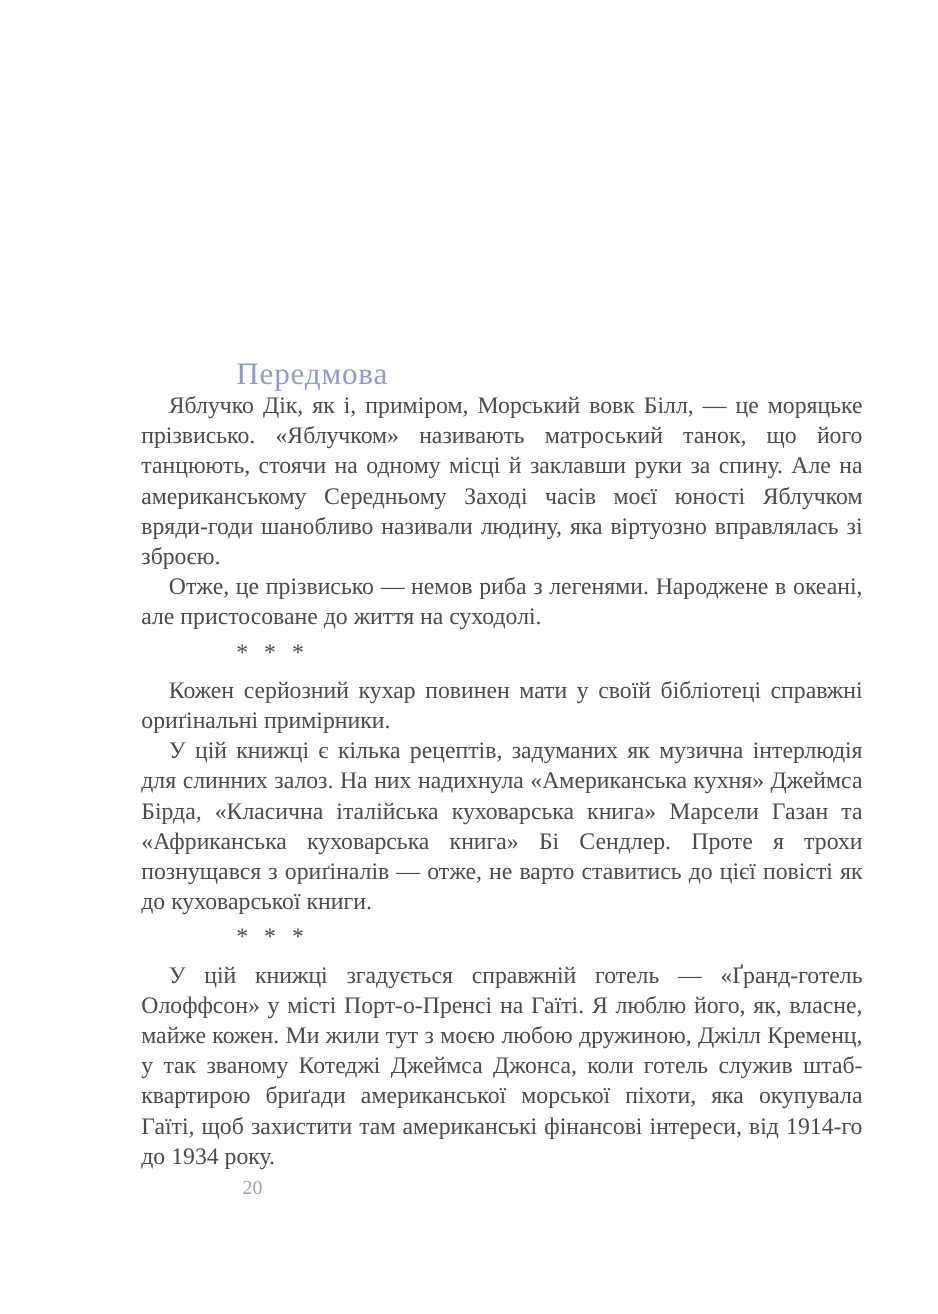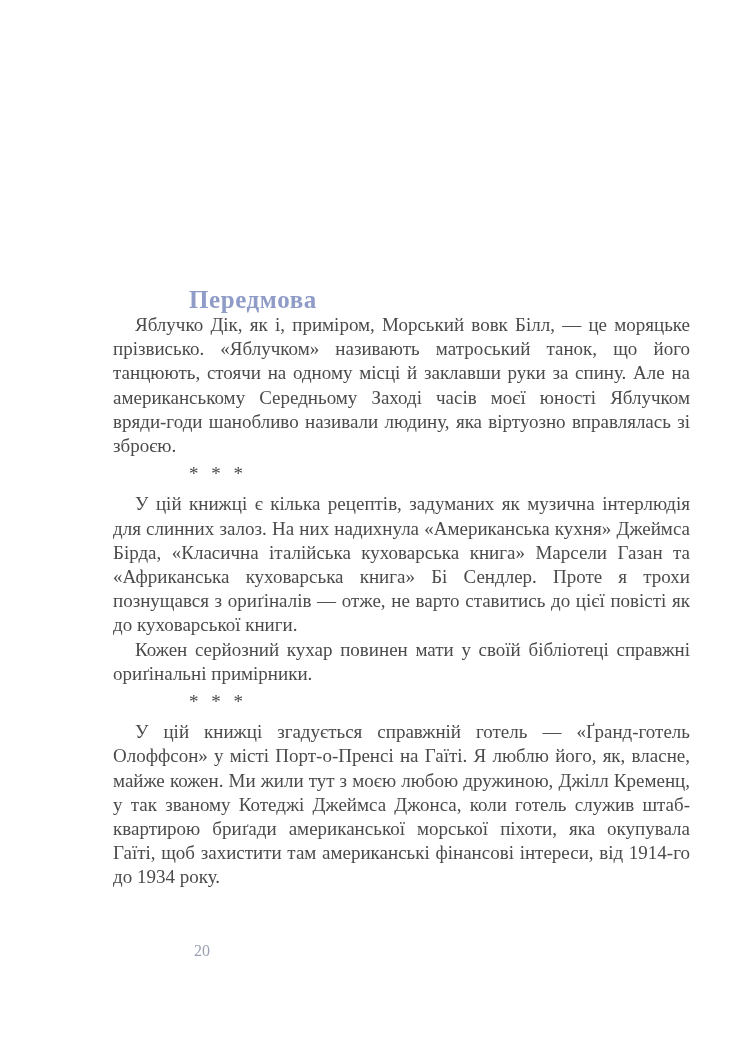--- a/index.html
+++ b/index.html
@@ -16,21 +16,21 @@
   }
   .page {
     position: absolute;
     inset: 0;
   }
   .heading {
     position: absolute;
     left: 189px;
     top: 269px;
     font-size: 25px;
-    font-weight: bold;
+    font-weight: normal;
     letter-spacing: 0.6px;
     color: var(--heading, #8f9cc8);
   }
   .body-text {
     position: absolute;
     left: 113px;
     top: 313px;
     width: 577px;
     font-size: 19px;
     line-height: 24.2px;
@@ -58,22 +58,23 @@
 </style>
 </head>
 <body>
 
 <div class="page">
 
   <h1 class="heading">Передмова</h1>
 
   <div class="body-text">
     <p>Яблучко Дік, як і, приміром, Морський вовк Білл, — це моряцьке прізвисько. «Яблучком» називають матроський танок, що його танцюють, стоячи на одному місці й заклавши руки за спину. Але на американському Середньому Заході часів моєї юності Яблучком вряди-годи шанобливо називали людину, яка віртуозно вправлялась зі зброєю.</p>
+    <p>Отже, це прізвисько — немов риба з легенями. Народжене в океані, але пристосоване до життя на суходолі.</p>
     <div class="separator">* * *</div>
+    <p>Кожен серйозний кухар повинен мати у своїй бібліотеці справжні ориґінальні примірники.</p>
     <p>У цій книжці є кілька рецептів, задуманих як музична інтерлюдія для слинних залоз. На них надихнула «Американська кухня» Джеймса Бірда, «Класична італійська куховарська книга» Марсели Газан та «Африканська куховарська книга» Бі Сендлер. Проте я трохи познущався з ориґіналів — отже, не варто ставитись до цієї повісті як до куховарської книги.</p>
-    <p>Кожен серйозний кухар повинен мати у своїй бібліотеці справжні ориґінальні примірники.</p>
     <div class="separator">* * *</div>
     <p>У цій книжці згадується справжній готель — «Ґранд-готель Олоффсон» у місті Порт-о-Пренсі на Гаїті. Я люблю його, як, власне, майже кожен. Ми жили тут з моєю любою дружиною, Джілл Кременц, у так званому Котеджі Джеймса Джонса, коли готель служив штаб-квартирою бриґади американської морської піхоти, яка окупувала Гаїті, щоб захистити там американські фінансові інтереси, від 1914-го до 1934 року.</p>
   </div>
 
   <div class="page-number">20</div>
 
 </div>
 
 </body></html>

